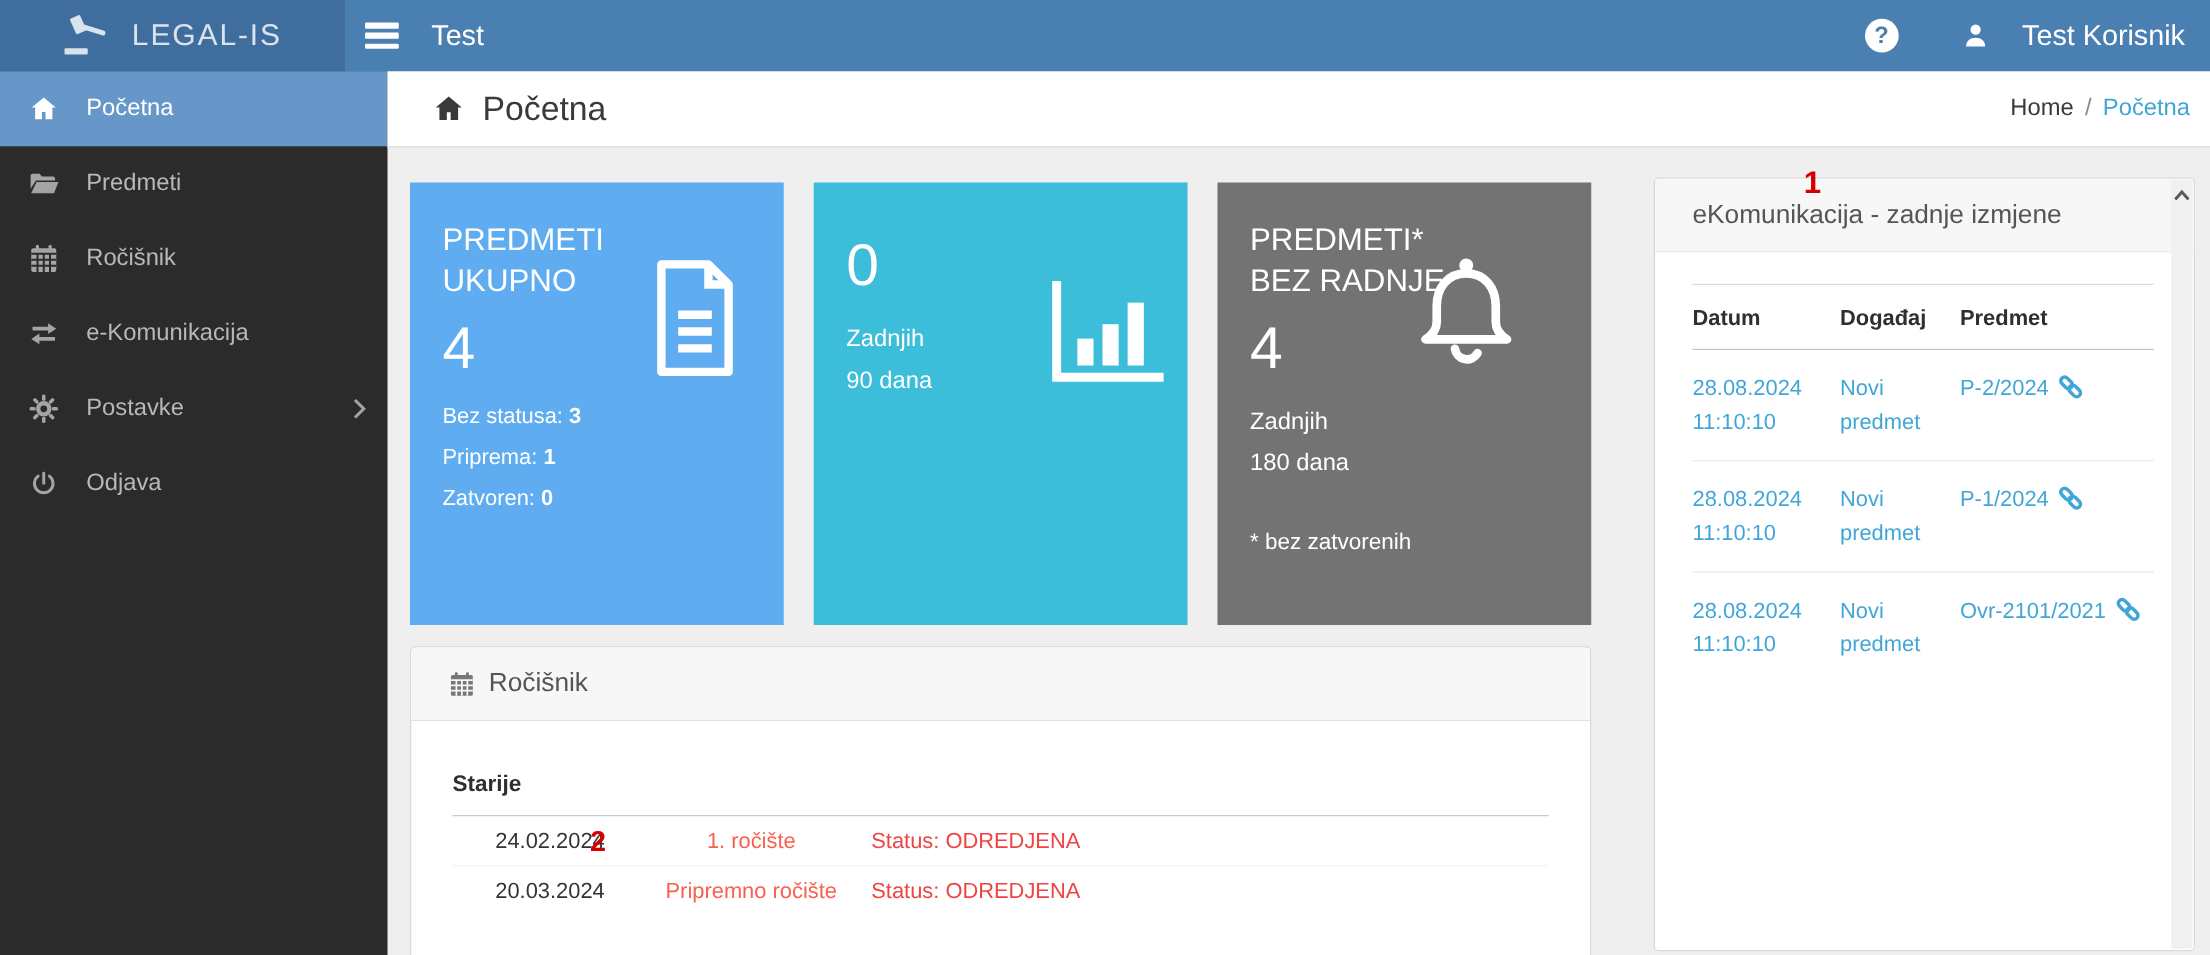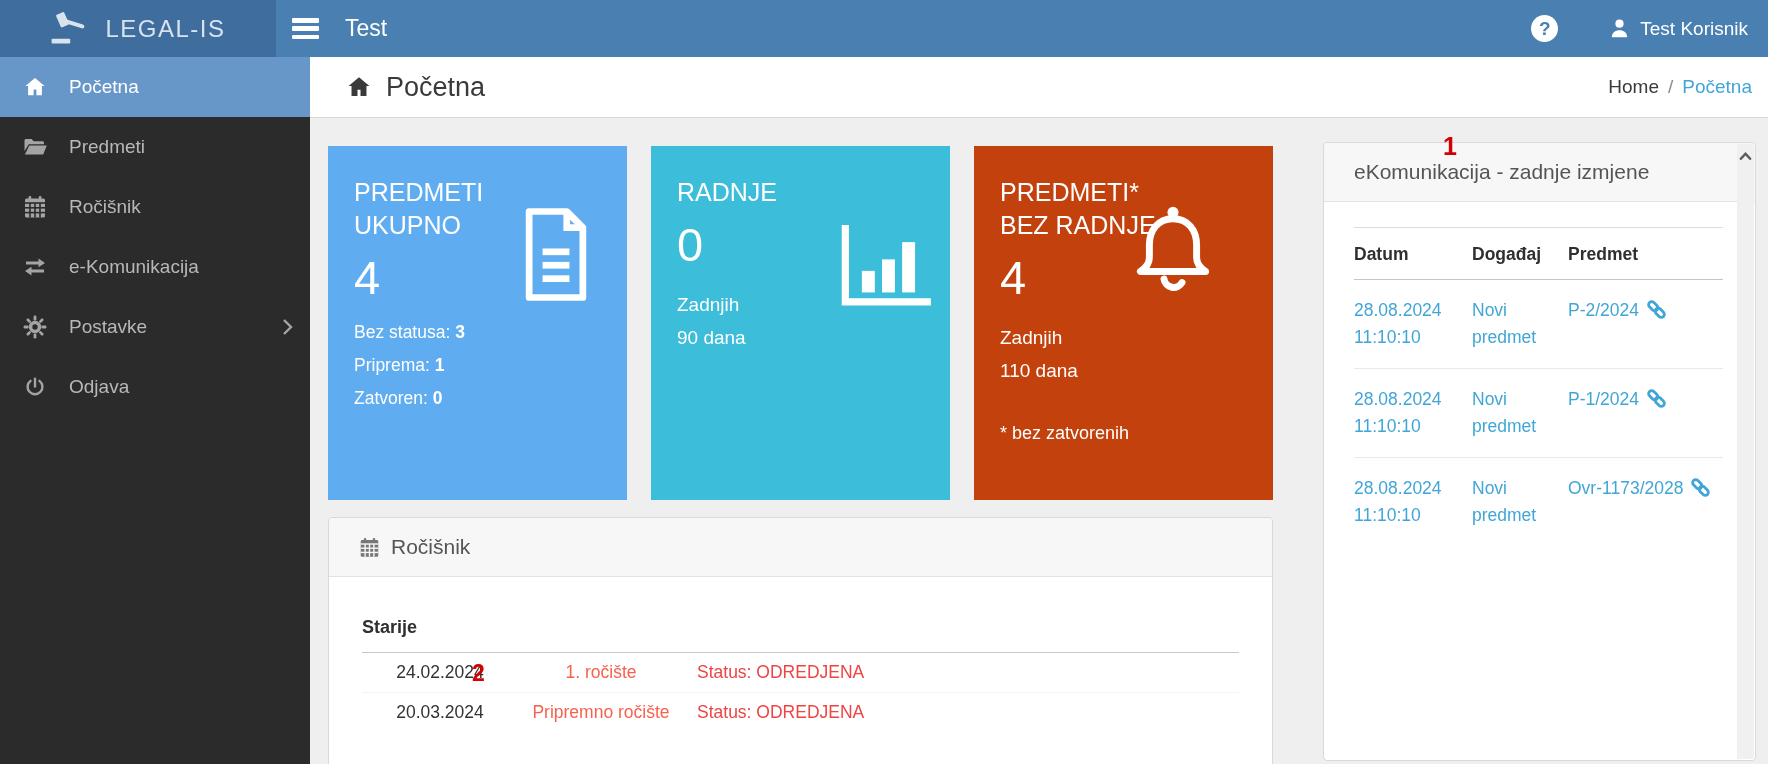--- a/index.html
+++ b/index.html
@@ -10,21 +10,21 @@
 
 .topbar { position:absolute; top:0; left:0; width:1768px; height:57px; background:#4a7fb1; display:flex; z-index:30; }
 .logo-box { width:276px; height:57px; background:#3f6d9e; display:flex; align-items:center; justify-content:center; gap:13px; cursor:pointer; }
 .brand-text { color:#d9e3ee; font-size:24px; letter-spacing:1.5px; }
 .topbar-rest { flex:1; display:flex; align-items:center; }
 .hamburger { margin-left:16px; width:27px; height:21px; display:flex; flex-direction:column; justify-content:space-between; cursor:pointer; }
 .hamburger i { display:block; height:4.5px; background:#fff; border-radius:1px; }
 .app-title { color:#fff; font-size:23px; margin-left:26px; }
 .topbar-right { margin-left:auto; display:flex; align-items:center; gap:50px; margin-right:20px; }
 .help-btn { width:27px; height:27px; border-radius:50%; background:#fff; color:#4a7fb1; font-weight:bold; font-size:19px; display:flex; align-items:center; justify-content:center; cursor:pointer; }
-.user-menu { display:flex; align-items:center; gap:9px; color:#fff; font-size:19px; cursor:pointer; }
+.user-menu { display:flex; align-items:center; gap:26px; color:#fff; font-size:23px; cursor:pointer; }
 
 
 .sidebar { position:absolute; top:57px; left:0; width:310px; height:707px; background:#2b2b2b; }
 .side-item { height:60px; display:flex; align-items:center; padding-left:20px; color:#b8b8b8; font-size:19px; cursor:pointer; position:relative; }
 .side-item .s-icon { width:30px; display:flex; justify-content:center; margin-right:19px; color:#a4a4a4; }
 .side-item.active { background:#6796c9; color:#fff; }
 .side-item.active .s-icon { color:#fff; }
 .side-chevron { position:absolute; right:17px; top:21px; color:#a4a4a4; }
 
 
@@ -32,21 +32,21 @@
 .page-title { display:flex; align-items:center; gap:13px; margin-left:35px; color:#3a3a3a; font-size:27px; }
 .breadcrumb { margin-left:auto; margin-right:16px; font-size:19px; display:flex; gap:9px; align-items:center; }
 .bc-root { color:#3a3a3a; cursor:pointer; }
 .bc-sep { color:#8a8a8a; }
 .bc-current { color:#41a6d7; cursor:pointer; }
 
 
 .card { position:absolute; top:146px; width:299px; height:354px; color:#fff; padding:30px 26px; }
 .card-blue { left:328px; background:#5fadf0; }
 .card-cyan { left:651px; background:#3cbdd9; }
-.card-red  { left:974px; background:#c2410c; }
+.card-red  { left:974px; background:#737373; }
 .card-title { font-size:25px; line-height:33px; }
 .card-value { font-size:47px; line-height:50px; margin-top:11px; }
 .card-details { margin-top:13px; font-size:17.5px; line-height:33px; }
 .card-sub { margin-top:18px; font-size:19px; line-height:33px; }
 .card-foot { position:absolute; left:26px; bottom:56px; font-size:18px; }
 .card-icon { position:absolute; }
 .icon-doc   { right:28px; top:60px; }
 .icon-chart { right:16px; top:76px; }
 .icon-bell  { right:50px; top:56px; }
 
@@ -235,23 +235,20 @@
       <path d="M12 4h28l12 12v52H12z" stroke-linejoin="round"></path>
       <path d="M40 4v12h12"></path>
       <line x1="22" y1="34" x2="42" y2="34"></line>
       <line x1="22" y1="44" x2="42" y2="44"></line>
       <line x1="22" y1="54" x2="42" y2="54"></line>
     </svg>
   </span>
 </section>
 
 <section class="card card-cyan">
-  <div class="card-title">
-    <div>RADNJE</div>
-  </div>
   <div class="card-value">0</div>
   <div class="card-sub">
     <div>Zadnjih</div>
     <div>90 dana</div>
   </div>
   <span class="card-icon icon-chart">
     <svg width="104" height="92" viewBox="0 0 72 64" fill="#fff">
       <path d="M8 2h5v51h57v5H8z"></path>
       <rect x="22" y="34" width="9" height="15"></rect>
       <rect x="36" y="26" width="9" height="23"></rect>
@@ -261,21 +258,21 @@
 </section>
 
 <section class="card card-red">
   <div class="card-title">
     <div>PREDMETI*</div>
     <div>BEZ RADNJE</div>
   </div>
   <div class="card-value">4</div>
   <div class="card-sub">
     <div>Zadnjih</div>
-    <div>110 dana</div>
+    <div>180 dana</div>
   </div>
   <div class="card-foot">* bez zatvorenih</div>
   <span class="card-icon icon-bell">
     <svg width="100" height="100" viewBox="0 0 72 72" fill="none" stroke="#fff" stroke-width="5" stroke-linejoin="round" stroke-linecap="round">
       <circle cx="36" cy="7.5" r="4" fill="#fff" stroke="none"></circle>
       <path d="M36 12c-11 0-17 8.5-17 19v9c0 4-2.5 7.5-6.5 10h47c-4-2.5-6.5-6-6.5-10v-9c0-10.5-6-19-17-19z"></path>
       <path d="M29.5 55.5a7 7 0 0 0 13 2.5"></path>
     </svg>
   </span>
 </section>
@@ -344,21 +341,21 @@
           <td><span class="case-link">P-1/2024</span><svg class="chain-icon" width="21" height="21" viewBox="0 0 24 24">
                 <g transform="rotate(45 12 12)" fill="none" stroke="#41a6d7" stroke-width="3.2">
                   <rect x="0.7" y="8.5" width="12" height="7" rx="3.5"></rect>
                   <rect x="11.3" y="8.5" width="12" height="7" rx="3.5"></rect>
                 </g>
               </svg></td>
         </tr>
         <tr>
           <td>28.08.2024 11:10:10</td>
           <td>Novi predmet</td>
-          <td><span class="case-link">Ovr-1173/2028</span><svg class="chain-icon" width="21" height="21" viewBox="0 0 24 24">
+          <td><span class="case-link">Ovr-2101/2021</span><svg class="chain-icon" width="21" height="21" viewBox="0 0 24 24">
                 <g transform="rotate(45 12 12)" fill="none" stroke="#41a6d7" stroke-width="3.2">
                   <rect x="0.7" y="8.5" width="12" height="7" rx="3.5"></rect>
                   <rect x="11.3" y="8.5" width="12" height="7" rx="3.5"></rect>
                 </g>
               </svg></td>
         </tr>
       </tbody>
     </table>
   </div>
   <div class="scrollbar">

